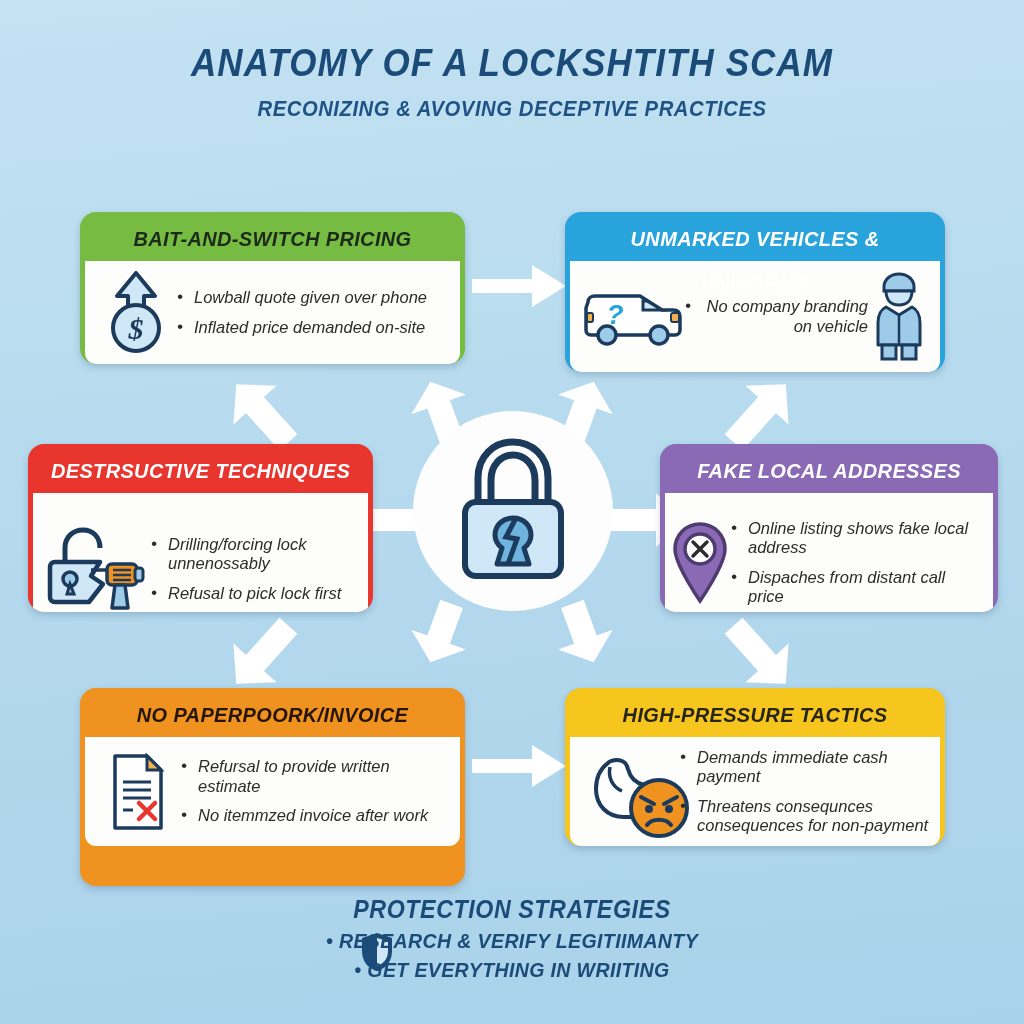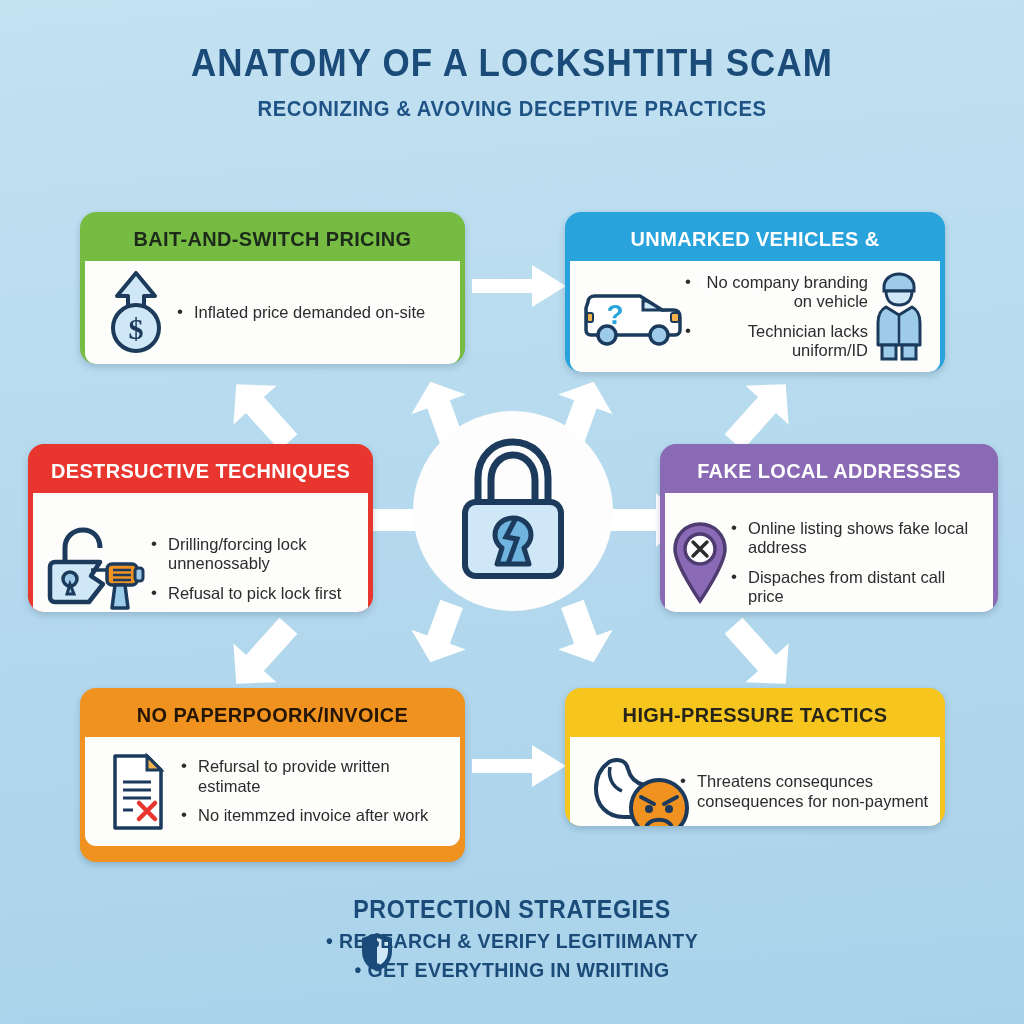--- a/index.html
+++ b/index.html
@@ -5,20 +5,21 @@
 <style>
   html,body{margin:0;padding:0;}
   body{
     width:1024px;height:1024px;overflow:hidden;
     background:#b9dcef;
     font-family:"Liberation Sans", sans-serif;
     position:relative;
   }
   .canvas{position:absolute;inset:0;
     background:linear-gradient(175deg,#c3e2f2 0%,#b6daee 45%,#a9d2ea 100%);
+    font-style:italic;
   }
 
   
   .header{position:absolute;left:0;right:0;top:44px;text-align:center;}
   .title{
     font-size:38px;font-weight:bold;letter-spacing:1.2px;
     color:#1b4b78;
     font-family:"Liberation Sans Narrow","Liberation Sans",sans-serif;
     transform:scaleX(.92);
     line-height:1.05;
@@ -56,22 +57,22 @@
   .bullets li:before{
     content:"•";position:absolute;left:0;top:-1px;font-size:17px;color:#2c2c2c;
   }
   .icon{flex:0 0 auto;display:flex;align-items:center;justify-content:center;}
 
   
   #card-bait   {left:80px; top:212px; width:385px;height:152px;}
   #card-vehicle{left:565px;top:212px; width:380px;height:160px;}
   #card-destruct{left:28px;top:444px; width:345px;height:168px;}
   #card-address{left:660px;top:444px; width:338px;height:168px;}
-  #card-paper  {left:80px; top:688px; width:385px;height:174px;}
-  #card-press  {left:565px;top:688px; width:380px;height:138px;}
+  #card-paper  {left:80px; top:688px; width:385px;height:198px;}
+  #card-press  {left:565px;top:688px; width:380px;height:158px;}
 
   #card-bait    {background:#76bc43;}
   #card-bait    .hd{color:#1d2a1a;}
   #card-vehicle {background:#29a3dc;}
   #card-vehicle .hd{color:#ffffff;}
   #card-destruct{background:#e8352e;}
   #card-destruct .hd{color:#ffffff;}
   #card-address {background:#8a69b5;}
   #card-address .hd{color:#ffffff;}
   #card-paper   {background:#f0921f;}
@@ -195,20 +196,21 @@
     <div class="hd">BAIT-AND-SWITCH PRICING</div>
     <div class="bd">
       <div class="icon" style="width:82px;">
         <svg width="62" height="84" viewBox="0 0 62 84">
           <path d="M31 2 L50 25 H39 V48 H23 V25 H12 Z" fill="#cfe7f6" stroke="#1b3a5c" stroke-width="4" stroke-linejoin="round"></path>
           <circle cx="31" cy="57" r="23" fill="#cfe7f6" stroke="#1b3a5c" stroke-width="4"></circle>
           <text x="31" y="68" font-size="30" font-family="'Liberation Serif',serif" font-weight="bold" fill="#1b3a5c" text-anchor="middle">$</text>
         </svg>
       </div>
       <ul class="bullets">
+        <li>Lowball quote given over phone</li>
         <li>Inflated price demanded on-site</li>
       </ul>
     </div>
   </div>
 
   <div class="card pad" id="card-vehicle">
     <div class="hd">UNMARKED VEHICLES &amp; UNIFORMS</div>
     <div class="bd">
       <div class="icon" style="width:105px;">
         <svg width="100" height="62" viewBox="0 0 100 62">
@@ -216,21 +218,20 @@
           <path d="M60 15 H64 L79 24 H60 Z" fill="#cfe7f6" stroke="#1b3a5c" stroke-width="3"></path>
           <rect x="88" y="27" width="8" height="9" rx="2" fill="#f3b24a" stroke="#1b3a5c" stroke-width="2"></rect>
           <rect x="4" y="27" width="6" height="9" rx="2" fill="#f3b24a" stroke="#1b3a5c" stroke-width="2"></rect>
           <circle cx="24" cy="49" r="9" fill="#9dcbe8" stroke="#1b3a5c" stroke-width="3.5"></circle>
           <circle cx="76" cy="49" r="9" fill="#9dcbe8" stroke="#1b3a5c" stroke-width="3.5"></circle>
           <text x="32" y="38" font-size="28" font-weight="bold" fill="#29a3dc" text-anchor="middle" font-family="'Liberation Sans',sans-serif">?</text>
         </svg>
       </div>
       <ul class="bullets" style="flex:1;text-align:right;">
         <li>No company branding on vehicle</li>
-        <li>Technician lacks uniform/ID</li>
       </ul>
       <div class="icon" style="width:62px;">
         <svg width="54" height="92" viewBox="0 0 54 92">
           <path d="M12 16 C12 8 19 3 27 3 C35 3 42 8 42 16 V20 H12 Z" fill="#9dcbe8" stroke="#1b3a5c" stroke-width="3"></path>
           <path d="M14 20 C14 29 19 34 27 34 C35 34 40 29 40 20 Z" fill="#cfe7f6" stroke="#1b3a5c" stroke-width="3"></path>
           <path d="M14 36 C8 39 6 45 6 52 V74 H48 V52 C48 45 46 39 40 36 L27 44 Z" fill="#9dcbe8" stroke="#1b3a5c" stroke-width="3" stroke-linejoin="round"></path>
           <path d="M10 74 H24 V88 H10 Z M30 74 H44 V88 H30 Z" fill="#9dcbe8" stroke="#1b3a5c" stroke-width="3"></path>
           <path d="M27 44 V74" stroke="#1b3a5c" stroke-width="2.5"></path>
         </svg>
       </div>
@@ -306,20 +307,21 @@
         </svg>
         <svg width="62" height="62" viewBox="0 0 62 62" style="position:absolute;left:48px;top:22px;">
           <circle cx="31" cy="31" r="28" fill="#f0921f" stroke="#1b3a5c" stroke-width="4"></circle>
           <path d="M13 20 L26 27 M49 20 L36 27" stroke="#1b3a5c" stroke-width="4" stroke-linecap="round"></path>
           <circle cx="21" cy="32" r="4" fill="#1b3a5c"></circle>
           <circle cx="41" cy="32" r="4" fill="#1b3a5c"></circle>
           <path d="M19 48 C24 41 38 41 43 48" fill="none" stroke="#1b3a5c" stroke-width="4" stroke-linecap="round"></path>
         </svg>
       </div>
       <ul class="bullets" style="font-size:15.5px;">
+        <li>Demands immediate cash payment</li>
         <li>Threatens consequnces consequences for non-payment</li>
       </ul>
     </div>
   </div>
 
   <div class="footer">
     <div class="ft-title">PROTECTION STRATEGIES</div>
     <svg class="shield" width="34" height="42" viewBox="0 0 34 42">
       <path d="M17 2 L32 7 V20 C32 31 25 38 17 40 C9 38 2 31 2 20 V7 Z" fill="#1b4b78"></path>
       <path d="M17 7 L28 10 V20 C28 28 23 33 17 35 Z" fill="#cfe7f6"></path>

